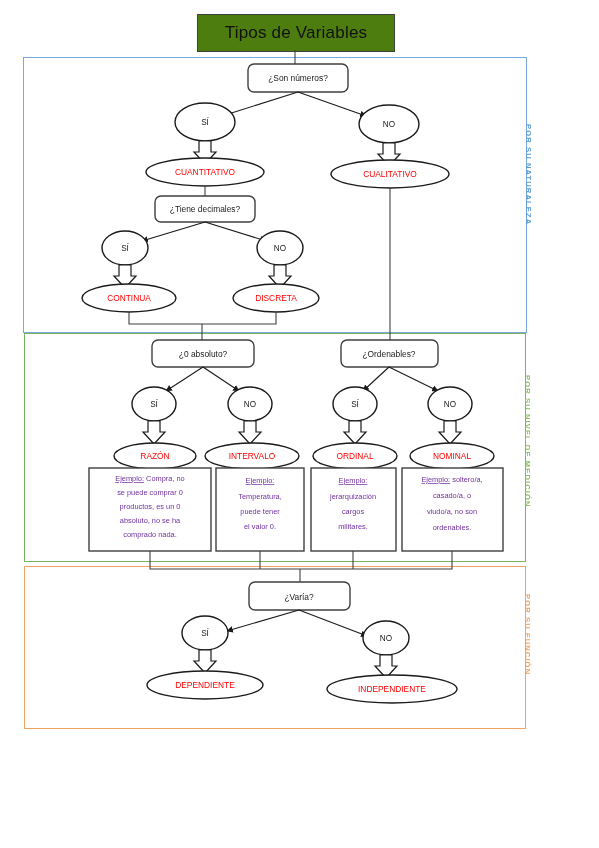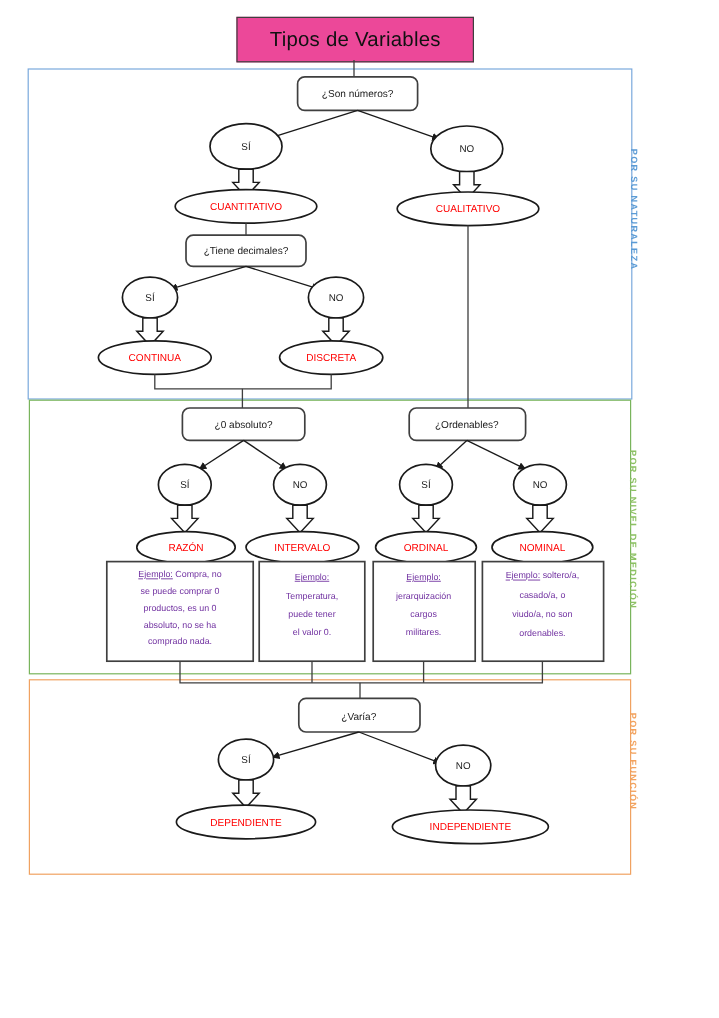--- a/index.html
+++ b/index.html
@@ -20,21 +20,21 @@
 
   .t-question{font-size:8.4px;fill:#1a1a1a;}
   .t-yesno{font-size:8.2px;fill:#1a1a1a;}
   .t-term{font-size:8.4px;fill:#ff0000;}
   .t-example{font-size:7.4px;fill:#7030a0;}
   .t-example-lead{font-size:7.4px;fill:#7030a0;text-decoration:underline;}
   text{font-family:"Liberation Sans","DejaVu Sans",sans-serif;}
 
   .title-box{
     position:absolute;left:197px;top:14px;width:196px;height:36px;
-    border:1.6px solid #3f3f3f;background:#ec4899;
+    border:1.6px solid #3f3f3f;background:#4d7c0f;
     display:flex;align-items:center;justify-content:center;
     font-size:17px;color:#111;letter-spacing:.2px;
   }
 
   .section-box{position:absolute;background:transparent;}
   .sec-nat{left:23px;top:57px;width:502px;height:274px;border:1.6px solid #7aa9dd;}
   .sec-niv{left:24px;top:333px;width:500px;height:227px;border:1.6px solid #79b45c;}
   .sec-fun{left:24px;top:566px;width:500px;height:161px;border:1.6px solid #f0a261;}
 
   .side-label{

